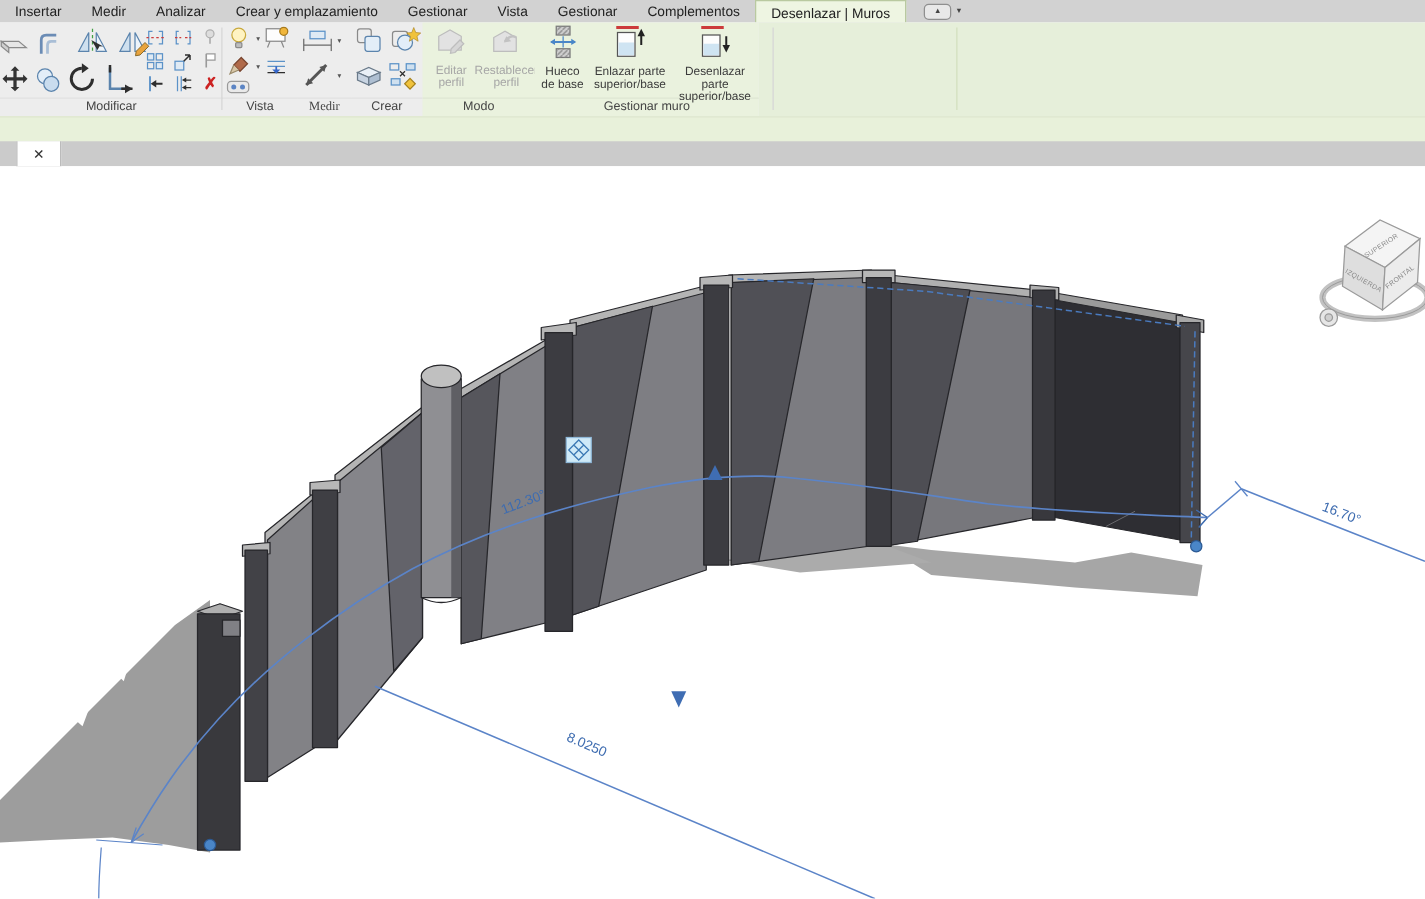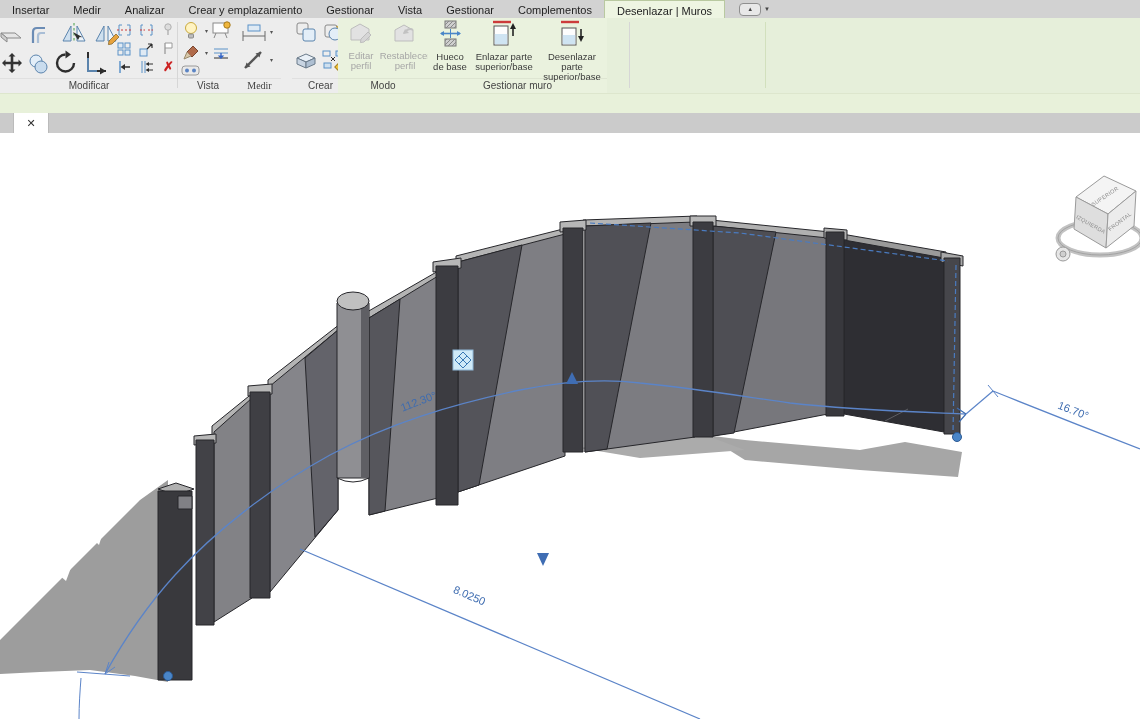--- a/index.html
+++ b/index.html
@@ -231,21 +231,21 @@
               <path d="M4 20 L20 4" stroke="#555" stroke-width="2.4"></path>
               <polygon points="20,4 14.5,5.5 18.5,9.5" fill="#555"></polygon>
               <polygon points="4,20 9.5,18.5 5.5,14.5" fill="#555"></polygon>
             </svg></span>
         <span class="ddc" style="left:32px;top:38px;">▾</span>
       </div>
       <div class="plabel">Medir</div>
       <div class="psep" style="left:280px;"></div>
     </div>
 
-    <div class="panel" style="left:292px;width:57px;">
+    <div class="panel" style="left:281px;width:57px;">
       <div class="pcontent">
         <span class="icon" style="left:3px;top:3px;">
           <svg width="24" height="24">
               <rect x="2" y="2" width="11" height="11" rx="2" fill="none" stroke="#8a8a8a"></rect>
               <rect x="8" y="8" width="12" height="12" rx="2" fill="#e3eef8" stroke="#5b84ad"></rect>
             </svg></span>
         <span class="icon" style="left:30px;top:3px;">
           <svg width="26" height="24">
               <rect x="3" y="4" width="12" height="12" rx="2" fill="none" stroke="#8a8a8a"></rect>
               <circle cx="13" cy="13" r="6" fill="#e3eef8" stroke="#5b84ad"></circle>

